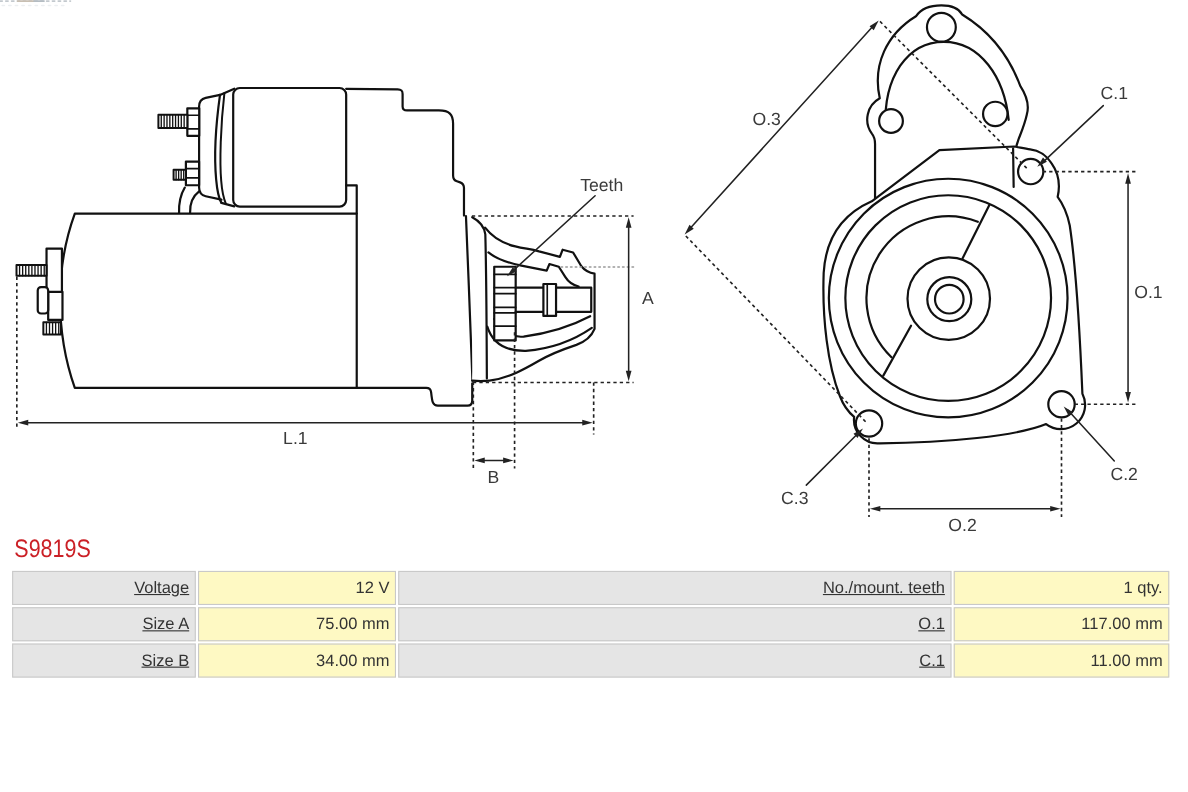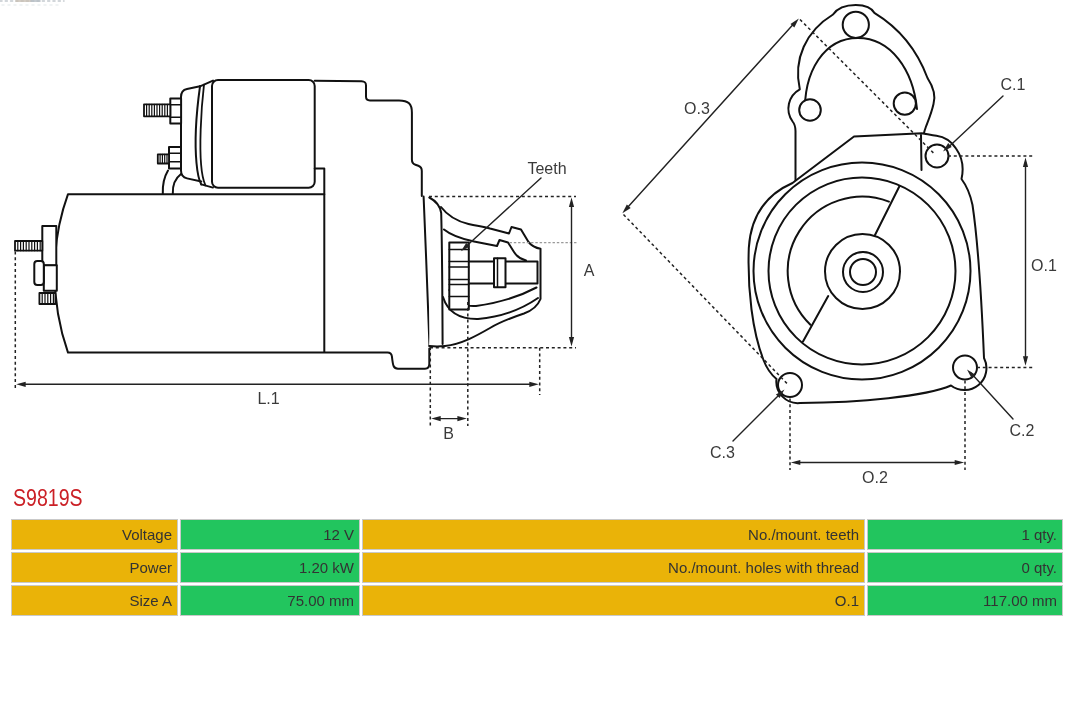--- a/index.html
+++ b/index.html
@@ -1,21 +1,21 @@
 <!DOCTYPE html>
 <html><head>
 <meta charset="utf-8">
 <style>
 html,body{margin:0;padding:0;background:#fff;}
 #page{position:relative;width:1080px;height:720px;overflow:hidden;background:#fff;font-family:"Liberation Sans",sans-serif;}
 #code{position:absolute;left:13px;top:485px;color:#cb2026;font-size:23px;transform:scaleX(0.85);transform-origin:0 0;}
 #tbl{position:absolute;left:9px;top:517px;border-collapse:separate;border-spacing:2px;font-size:15px;color:#333;}
 #tbl td{border:1px solid #c9c9c9;height:29px;padding:0 5px 0 0;text-align:right;}
-#tbl td.g{background:#eab308;}
-#tbl td.w{background:#22c55e;}
+#tbl td.g{background:#e5e5e5;text-decoration:underline;}
+#tbl td.w{background:#fef9c3;}
 </style>
 </head>
 <body>
 <div id="page">
 <svg width="1080" height="512" viewBox="0 0 1080 512" fill="none" stroke-linejoin="round" stroke-linecap="round">
 
   <line x1="0" y1="1" x2="64" y2="1" stroke="#c3c9ce" stroke-width="1.6" stroke-dasharray="2,3.3"></line>
   <line x1="16" y1="1" x2="31" y2="1" stroke="#c8bfb2" stroke-width="1.6"></line>
   <line x1="31" y1="1" x2="40" y2="1" stroke="#b4bcc2" stroke-width="1.6"></line>
   <line x1="2" y1="5" x2="60" y2="5" stroke="#eceff1" stroke-width="1.5" stroke-dasharray="2,4"></line>
@@ -183,26 +183,26 @@
 
 <table id="tbl">
   <tbody>
         <tr>
     <td class="g" style="width:160px">Voltage</td>
     <td class="w" style="width:173px">12 V</td>
     <td class="g" style="width:496px">No./mount. teeth</td>
     <td class="w" style="width:189px">1 qty.</td>
   </tr>
   <tr>
-          <td class="g">Power</td>
-          <td class="w">1.20 kW</td>
-          <td class="g">No./mount. holes with thread</td>
-          <td class="w">0 qty.</td>
-        </tr>
-  <tr>
           <td class="g">Size A</td>
           <td class="w">75.00 mm</td>
           <td class="g">O.1</td>
           <td class="w">117.00 mm</td>
         </tr>
+  <tr>
+          <td class="g">Size B</td>
+          <td class="w">34.00 mm</td>
+          <td class="g">C.1</td>
+          <td class="w">11.00 mm</td>
+        </tr>
 </tbody>
     </table>
 </div>
 
 </body></html>

